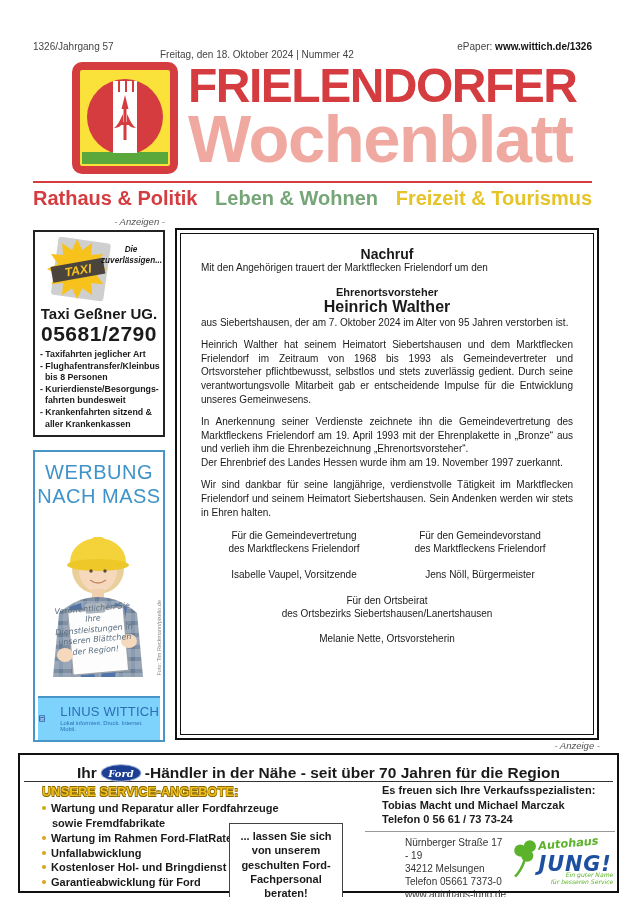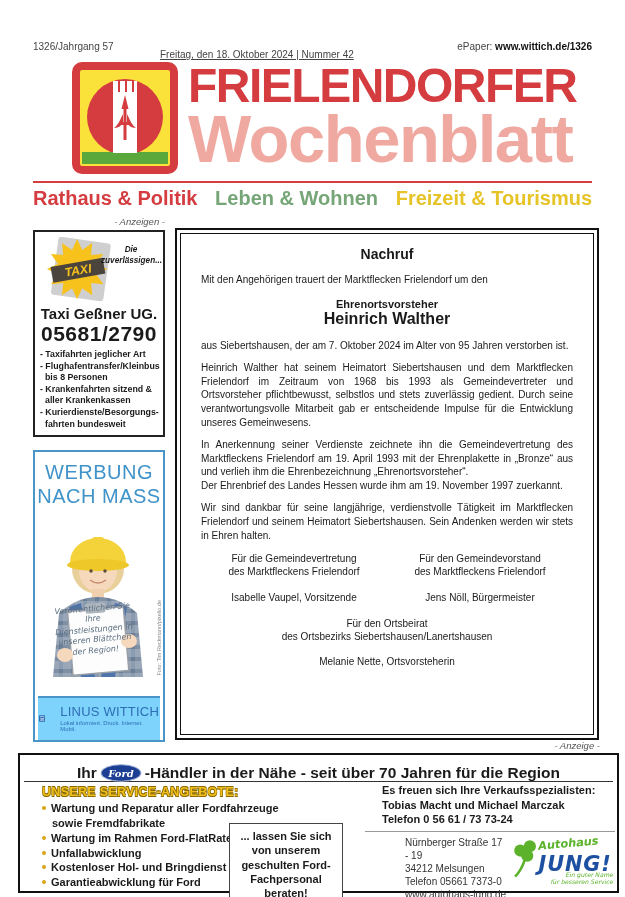--- a/index.html
+++ b/index.html
@@ -4,21 +4,21 @@
 <style>
   * { margin:0; padding:0; box-sizing:border-box; }
   html,body { background:#ffffff; }
   .page {
     position:relative; width:625px; height:897px; background:#fff;
     font-family:"Liberation Sans", sans-serif; color:#1a1a1a; overflow:hidden;
   }
   
   .topbar { position:absolute; top:41px; left:33px; right:33px; font-size:10px; color:#444; }
   .topbar .issue { position:absolute; left:0; top:0; }
-  .topbar .date  { position:absolute; left:127px; top:8px;text-decoration:underline; }
+  .topbar .date  { position:absolute; left:127px; top:8px; }
   .topbar .epaper{ position:absolute; right:0; top:0; }
   .topbar .epaper b { color:#111; }
   
   .masthead { position:absolute; top:62px; left:33px; display:flex;padding-left:39px; }
   .crest { width:106px; height:112px; }
   .titles { margin-left:10px; }
   .title1 { font-size:48px; font-weight:bold; color:#d43c40; letter-spacing:-1.5px; line-height:1.02; }
   .title2 { font-size:67px; font-weight:bold; color:#f0a9a1; letter-spacing:-1.5px; line-height:0.95; margin-top:-4px; }
   .redline { position:absolute; top:181px; left:33px; right:33px; border-top:2px solid #d43c40; }
   
@@ -45,24 +45,24 @@
     font-family:"DejaVu Sans", sans-serif; font-style:italic; font-size:8px; color:#5f7184; text-align:center; line-height:1.3; }
   .photo-credit { position:absolute; top:148px; right:1px; writing-mode:vertical-rl; transform:rotate(180deg);
     font-size:5.5px; color:#8a8a8a; }
   .wittich-bar { position:absolute; bottom:0; left:3px; right:3px; border-top:2px solid #4a95c8; padding:6px 1px 8px 1px;
     display:flex; align-items:center; justify-content:center; gap:15px; background:#7dd3fc; }
   .wittich-name { font-size:13px; color:#2e6db4; letter-spacing:0.2px; white-space:nowrap; }
   .wittich-tagline { font-size:5.8px; color:#2e6db4; margin-top:1px; }
   
   .obituary { position:absolute; top:228px; left:175px; width:424px; height:512px; border:2.5px solid #111; padding:3px; background:#fff; }
   .obituary-inner { border:1px solid #111; width:100%; height:100%; padding:12px 20px 8px 20px; overflow:hidden; }
-  .ob-title { text-align:center; font-weight:bold; font-size:14px; margin-bottom:12px; }
+  .ob-title { text-align:center; font-weight:bold; font-size:14px; margin-bottom:0; }
   .ob-intro { font-size:10px; margin-bottom:13px; }
   .ob-honorific { text-align:center; font-weight:bold; font-size:11px; }
-  .ob-name { text-align:center; font-weight:bold; font-size:16px; margin-bottom:11px; }
+  .ob-name { text-align:center; font-weight:bold; font-size:16px; }
   .ob-p { font-size:10px; line-height:1.38; text-align:justify; margin-bottom:8px; }
   .sig-row { display:flex; margin-top:10px; }
   .sig-cell { width:50%; text-align:center; font-size:10px; line-height:1.3; }
   .sig-name-row { display:flex; margin-top:13px; }
   .sig-center { text-align:center; font-size:10px; line-height:1.3; margin-top:13px; }
   .sig-center-name { text-align:center; font-size:10px; margin-top:13px; }
   
   .ford-ad { position:absolute; top:753px; left:18px; width:601px; height:140px; border:2px solid #111; background:#fff; }
   .ford-header { display:flex; align-items:center; justify-content:center; gap:3px; font-weight:bold; font-size:15.5px; padding-top:12px; height:24px; }
   .ford-divider { border-top:1.5px solid #333; margin:2px 4px 0 4px; }
@@ -132,22 +132,22 @@
         <rect x="13" y="27" width="56" height="17" fill="#4a443c"></rect>
         <text x="41" y="40" text-anchor="middle" font-size="13" font-weight="bold" font-style="italic" fill="#f7c21b" font-family="Liberation Sans, sans-serif">TAXI</text>
       </g>
     </svg>
     <div class="taxi-tagline">Die zuverlässigen...</div>
     <div class="taxi-company">Taxi Geßner UG.</div>
     <div class="taxi-phone">05681/2790</div>
     <div class="taxi-services">
       <div>- Taxifahrten jeglicher Art</div>
       <div>- Flughafentransfer/Kleinbus bis 8 Personen</div>
+      <div>- Kurierdienste/Besorgungs-fahrten bundesweit</div>
       <div>- Krankenfahrten sitzend &amp; aller Krankenkassen</div>
-      <div>- Kurierdienste/Besorgungs-fahrten bundesweit</div>
     </div>
   </div>
 
   <div class="werbung-ad">
     <div class="werbung-title">
       <div>WERBUNG</div>
       <div>NACH MASS</div>
     </div>
     <svg class="woman-art" viewBox="0 0 128 164">
       <defs>

